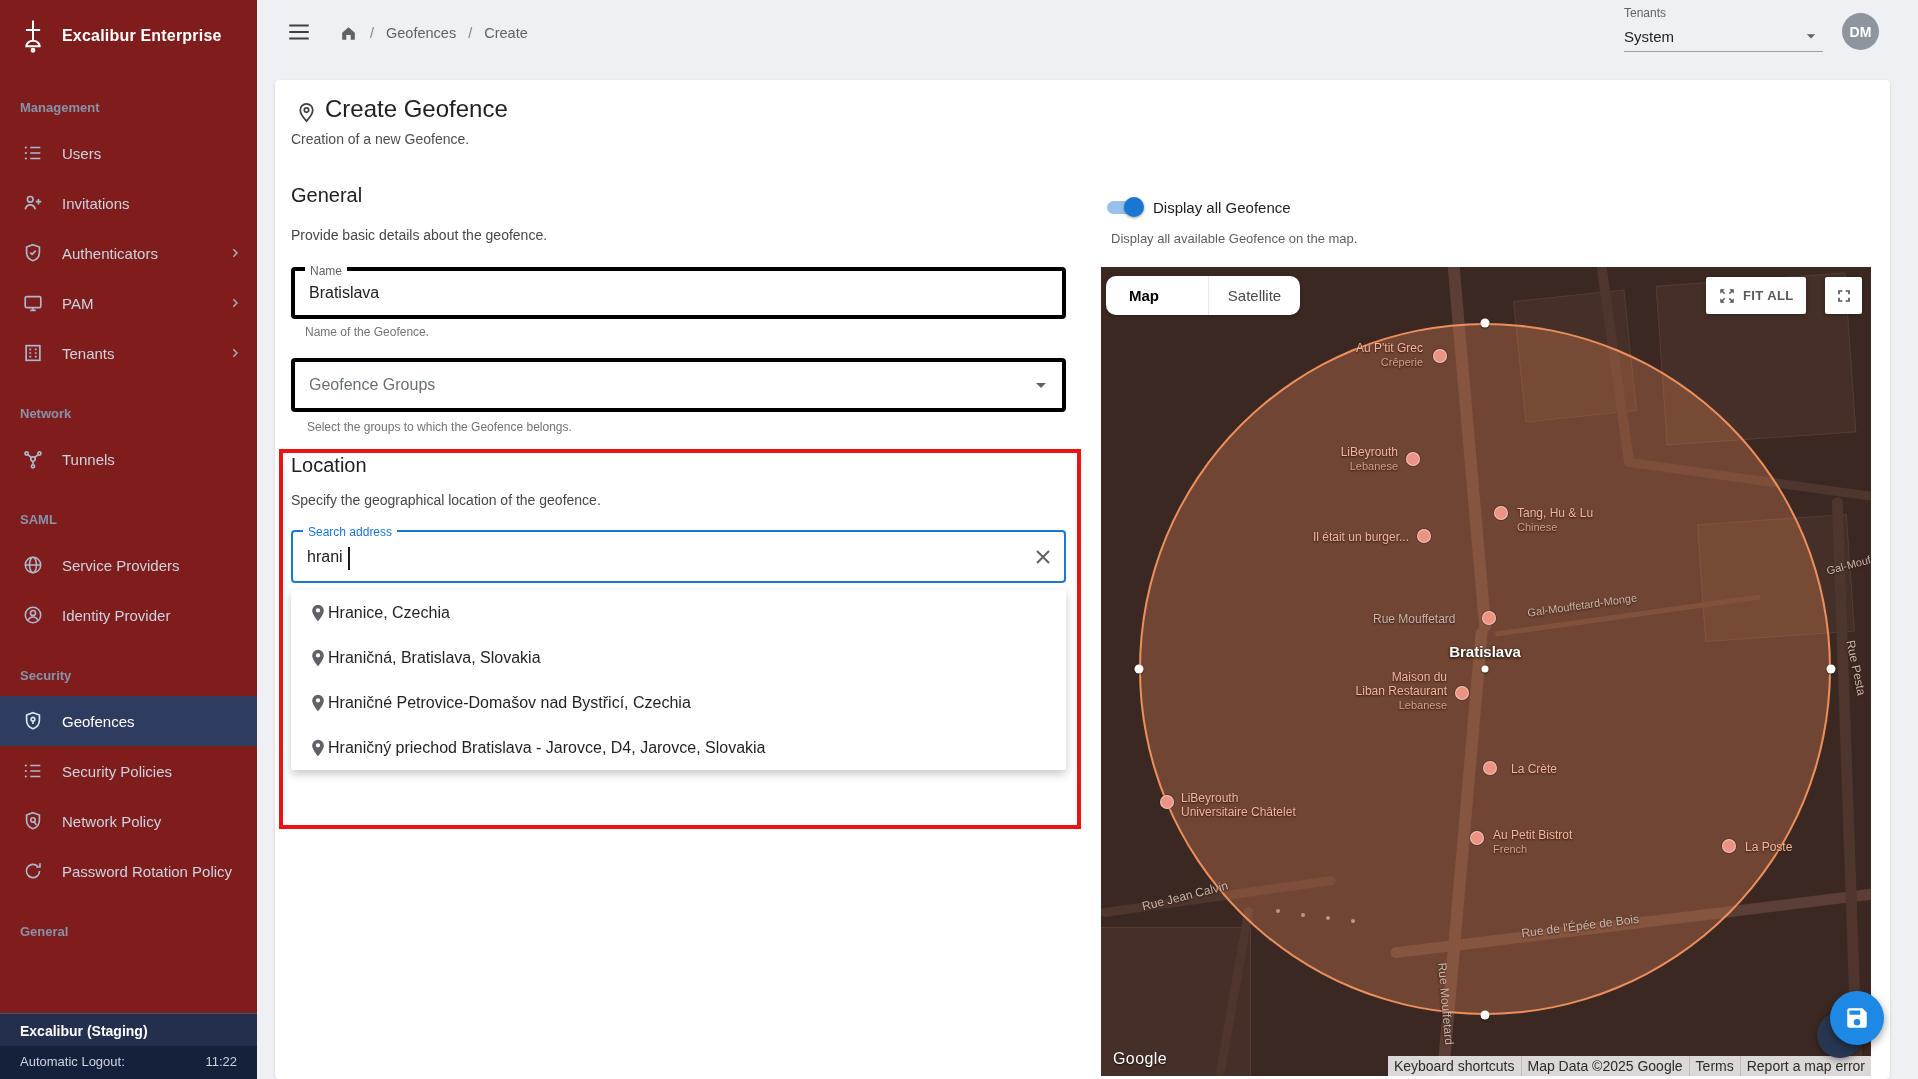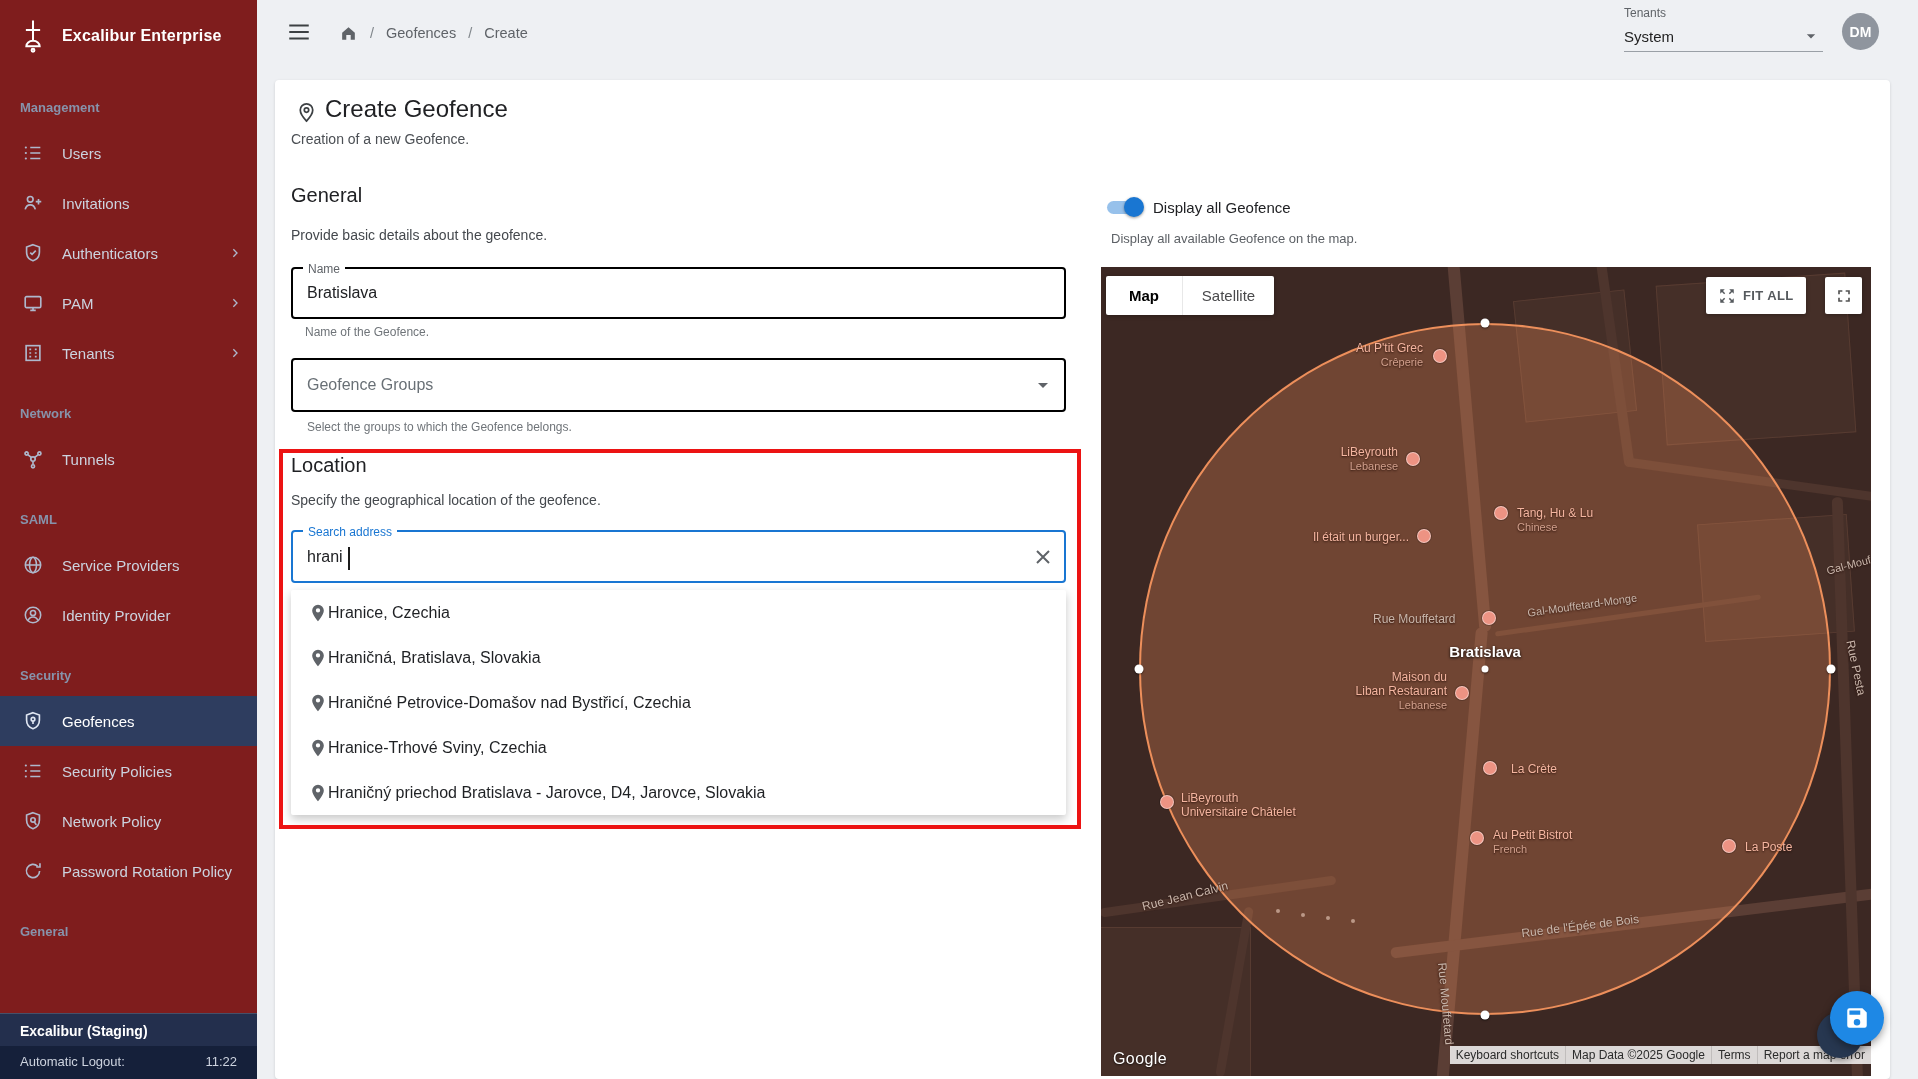--- a/index.html
+++ b/index.html
@@ -38,21 +38,21 @@
   .avatar { position:absolute; left:1842px; top:13px; width:37px; height:37px; border-radius:50%; background:#8f959e; color:#fff; font-size:14px; font-weight:700; display:flex; align-items:center; justify-content:center; cursor:pointer; }
 
   
   .card { position:absolute; left:275px; top:80px; width:1615px; height:999px; background:#fff; border-radius:4px; box-shadow:0 1px 3px rgba(0,0,0,.14); }
   .page-pin { position:absolute; left:20px; top:21px; width:23px; height:23px; color:#3c4043; }
   .page-title { position:absolute; left:50px; top:15px; font-size:24px; font-weight:500; color:#202124; }
   .page-subtitle { position:absolute; left:16px; top:51px; font-size:14px; color:#4b4f54; }
   .sec-heading { position:absolute; font-size:20px; font-weight:500; color:#202124; }
   .sec-desc { position:absolute; font-size:14px; color:#44484d; }
 
-  .field { position:absolute; border:2px solid #000000; border-radius:4px; background:#fff; }
+  .field { position:absolute; border:4px solid #000000; border-radius:4px; background:#fff; }
   .field-label { position:absolute; top:-7px; left:10px; background:#fff; padding:0 5px; font-size:12px; color:#5f6368; }
   .field input { width:100%; height:100%; border:none; outline:none; background:transparent; font-family:"Liberation Sans",sans-serif; font-size:16px; color:#202124; padding:0 44px 0 14px; }
   .field.focused { border:2px solid #1976d2; }
   .field.focused .field-label { color:#1976d2; }
   .helper { position:absolute; font-size:12px; color:#6f7479; }
   .select-display { display:flex; align-items:center; height:100%; padding:0 14px; font-size:16px; color:#697076; }
   .field-right-icon { position:absolute; right:9px; top:50%; transform:translateY(-50%); color:#5f6368; cursor:pointer; }
   .field-right-icon svg { width:24px; height:24px; }
   .caret-bar { position:absolute; left:55px; top:15px; width:1.6px; height:23px; background:#1b1b1b; }
 
@@ -79,30 +79,30 @@
   .geo-circle { position:absolute; left:38px; top:56px; width:692px; height:692px; border-radius:50%; background:rgba(236,139,88,.30); border:2px solid rgba(244,148,94,.95); z-index:2; cursor:pointer; }
   .handle { position:absolute; width:9px; height:9px; border-radius:50%; background:#fff; box-shadow:0 1px 2px rgba(0,0,0,.5); transform:translate(-50%,-50%); z-index:4; cursor:move; }
   .handle.center { width:7px; height:7px; }
   .poi-dot { position:absolute; width:14px; height:14px; border-radius:50%; background:#ed9383; border:1px solid rgba(255,255,255,.45); box-shadow:0 0 0 1px rgba(0,0,0,.18); transform:translate(-50%,-50%); z-index:3; cursor:pointer; }
   .poi-label { position:absolute; font-size:12px; line-height:14px; color:#f4b5a0; text-shadow:0 1px 2px rgba(40,15,8,.9); z-index:3; white-space:nowrap; }
   .poi-label .cat { font-size:11px; color:#d2a08d; }
   .ta-r { text-align:right; }
   .street { position:absolute; font-size:12px; color:#c9b6ab; text-shadow:0 1px 2px rgba(40,15,8,.85); white-space:nowrap; z-index:3; }
   .city-label { position:absolute; left:384px; top:376px; transform:translateX(-50%); font-size:15px; font-weight:700; color:#fff; text-shadow:0 1px 3px rgba(0,0,0,.95); z-index:4; }
 
-  .maptype { position:absolute; left:5px; top:9px; display:flex; background:#fff; border-radius:2px; box-shadow:0 1px 4px rgba(0,0,0,.3); z-index:6; overflow:hidden; }
+  .maptype { position:absolute; left:5px; top:9px; display:flex; background:#fff; border-radius:10px; box-shadow:0 1px 4px rgba(0,0,0,.3); z-index:6; overflow:hidden;gap:26px; }
   .maptype-btn { height:39px; display:flex; align-items:center; justify-content:center; font-size:15px; cursor:pointer; }
   .maptype-btn.sel { width:76px; font-weight:700; color:#000; }
   .maptype-btn.unsel { width:92px; color:#49494b; border-left:1px solid #e8e8e8; }
   .fit-all { position:absolute; left:605px; top:10px; height:37px; padding:0 12px; display:flex; align-items:center; gap:7px; background:#fff; border-radius:2px; box-shadow:0 1px 4px rgba(0,0,0,.3); font-size:13px; font-weight:700; letter-spacing:.4px; color:#565a5e; z-index:6; cursor:pointer; }
   .fit-all svg { width:18px; height:18px; color:#565a5e; }
   .fs-btn { position:absolute; left:724px; top:10px; width:37px; height:37px; background:#fff; border-radius:2px; box-shadow:0 1px 4px rgba(0,0,0,.3); display:flex; align-items:center; justify-content:center; color:#545454; z-index:6; cursor:pointer; }
   .fs-btn svg { width:20px; height:20px; }
   .google-logo { position:absolute; left:12px; bottom:8px; font-size:16px; font-weight:500; letter-spacing:.4px; color:#fff; text-shadow:0 1px 2px rgba(0,0,0,.7); z-index:6; }
-  .map-attrib { position:absolute; right:0; bottom:12px; display:flex; background:rgba(255,255,255,.82); font-size:12px; color:#2b2b2b; z-index:6; }
+  .map-attrib { position:absolute; right:0; bottom:0; display:flex; background:rgba(255,255,255,.82); font-size:14px; color:#2b2b2b; z-index:6; }
   .map-attrib span { padding:2px 6px; border-left:1px solid rgba(0,0,0,.12); white-space:nowrap; }
   .map-attrib span:first-child { border-left:none; }
   .attrib-link { cursor:pointer; }
 
   
   .fab-secondary { position:absolute; left:1817px; top:1012px; width:46px; height:46px; border-radius:50%; background:#273750; box-shadow:0 2px 6px rgba(0,0,0,.4); z-index:60; cursor:pointer; }
   .fab { position:absolute; left:1830px; top:991px; width:54px; height:54px; border-radius:50%; background:#1e88e5; box-shadow:0 3px 8px rgba(0,0,0,.4); display:flex; align-items:center; justify-content:center; color:#fff; z-index:61; cursor:pointer; }
   .fab svg { width:26px; height:26px; }
 </style>
 </head>
@@ -332,26 +332,20 @@
         <svg viewBox="0 0 24 24">
             <path d="M12 2a7 7 0 0 0-7 7c0 5 7 13 7 13s7-8 7-13a7 7 0 0 0-7-7zm0 9.4A2.6 2.6 0 1 1 12 6.2a2.6 2.6 0 0 1 0 5.2z" fill="currentColor"></path>
           </svg>
         <span>Hraničná, Bratislava, Slovakia</span>
       </div>
       <div class="sugg-item">
         <svg viewBox="0 0 24 24">
             <path d="M12 2a7 7 0 0 0-7 7c0 5 7 13 7 13s7-8 7-13a7 7 0 0 0-7-7zm0 9.4A2.6 2.6 0 1 1 12 6.2a2.6 2.6 0 0 1 0 5.2z" fill="currentColor"></path>
           </svg>
         <span>Hraničné Petrovice-Domašov nad Bystřicí, Czechia</span>
-      </div>
-      <div class="sugg-item">
-        <svg viewBox="0 0 24 24">
-            <path d="M12 2a7 7 0 0 0-7 7c0 5 7 13 7 13s7-8 7-13a7 7 0 0 0-7-7zm0 9.4A2.6 2.6 0 1 1 12 6.2a2.6 2.6 0 0 1 0 5.2z" fill="currentColor"></path>
-          </svg>
-        <span>Hranice-Trhové Sviny, Czechia</span>
       </div>
       <div class="sugg-item">
         <svg viewBox="0 0 24 24">
             <path d="M12 2a7 7 0 0 0-7 7c0 5 7 13 7 13s7-8 7-13a7 7 0 0 0-7-7zm0 9.4A2.6 2.6 0 1 1 12 6.2a2.6 2.6 0 0 1 0 5.2z" fill="currentColor"></path>
           </svg>
         <span>Hraničný priechod Bratislava - Jarovce, D4, Jarovce, Slovakia</span>
       </div>
     </div>
 
     <div class="annotation"></div>

